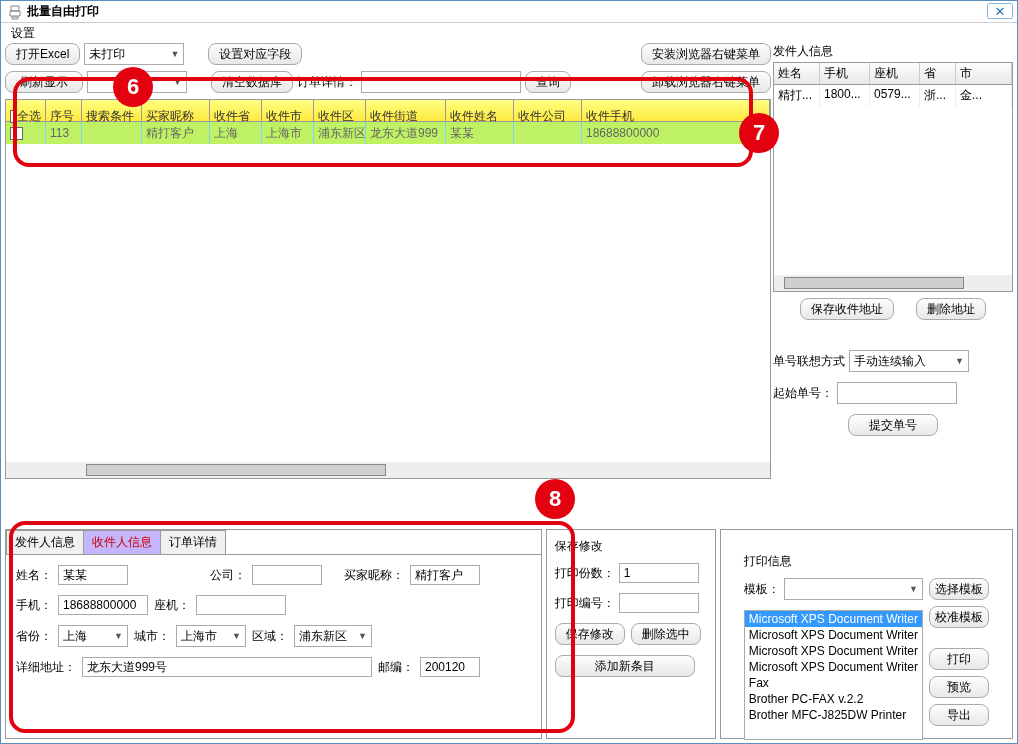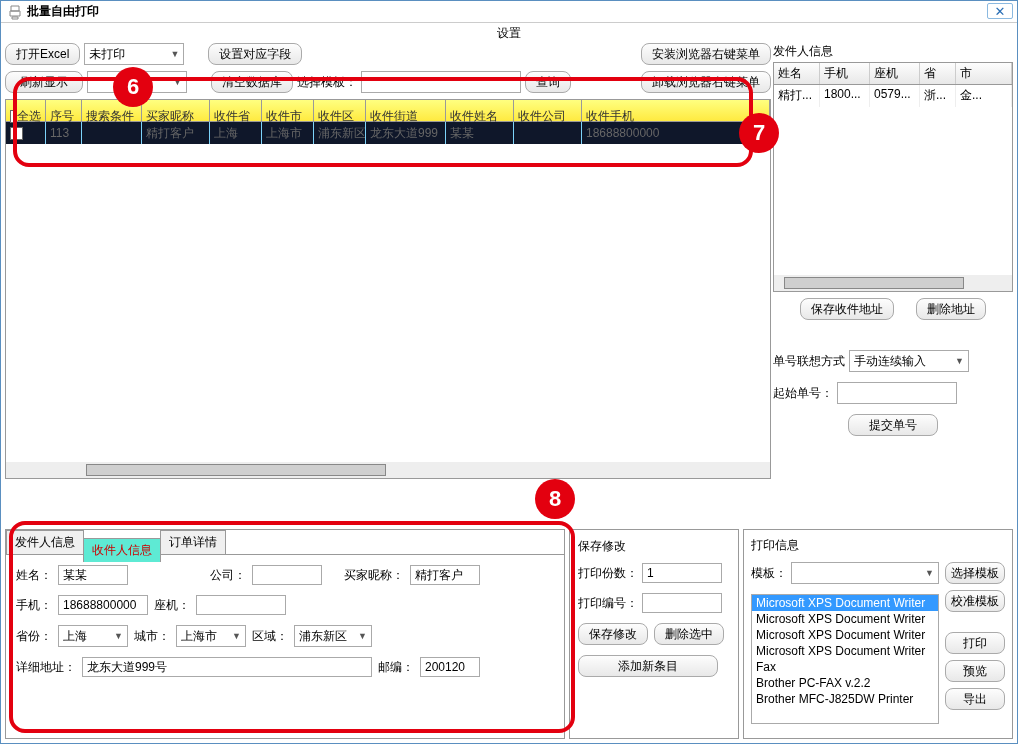--- a/index.html
+++ b/index.html
@@ -1,63 +1,63 @@
 <!DOCTYPE html>
 <html><head>
 <meta charset="utf-8">
 <style>
 * { box-sizing: border-box; font-family: "Microsoft YaHei", SimSun, sans-serif; font-size: 12px; }
 body { margin: 0; background: #fff; width: 1018px; height: 744px; position: relative; border: 1px solid #5a8fc0; }
 .titlebar { height: 22px; display: flex; align-items: center; padding: 0 6px; border-bottom: 1px solid #ccc; position: relative; }
 .titlebar .icon { width: 16px; height: 16px; margin-right: 4px; color: #888; }
 .titlebar .title { font-weight: bold; }
 .titlebar .close { position: absolute; right: 4px; top: 2px; width: 26px; height: 16px; border: 1px solid #8bb9e0; border-radius: 2px; color: #2b6fb5; display: flex; align-items: center; justify-content: center; font-size: 13px; }
-.menubar { height: 20px; padding: 0 6px; text-align: center; }
+.menubar { height: 20px; padding: 0 6px; }
 .menubar span { display:inline-block; padding: 2px 4px; }
 
 .container { position: relative; height: calc(100% - 42px); }
 .left-area { position: absolute; left: 4px; top: 0; width: 766px; height: 510px; }
 .right-area { position: absolute; right: 4px; top: 0; width: 240px; height: 510px; }
 .bottom-area { position: absolute; left: 4px; right: 4px; bottom: 4px; height: 210px; }
 
 .toolbar-row { display: flex; gap: 4px; align-items: center; margin-bottom: 6px; flex-wrap: nowrap; }
 .btn { border: 1px solid #aaa; background: linear-gradient(#fdfdfd,#e8e8e8); padding: 2px 10px; height: 22px; display:inline-flex; align-items:center; justify-content:center; border-radius: 8px; cursor: pointer; white-space: nowrap; }
 .sel { border: 1px solid #aaa; height: 22px; background: #fff; display:inline-flex; align-items:center; padding: 0 4px; position: relative; }
 .sel::after { content:"▼"; font-size:9px; color:#555; position:absolute; right:4px; }
 .inp { border: 1px solid #aaa; height: 22px; padding: 0 4px; background:#fff; display:inline-flex; align-items:center; }
 
 .table-wrap { border: 1px solid #999; height: 380px; background:#fff; position: relative; overflow:hidden; }
 .thead { display:flex; height: 22px; background: linear-gradient(#ffff80,#ffea40); border-bottom:1px solid #999; }
 .thead .th { border-right:1px solid #999; padding: 16px 4px; display:flex; align-items:center; overflow:hidden; white-space:nowrap; color:#333; }
-.trow { display:flex; height: 22px; background: #0f172a; justify-content: flex-end; }
+.trow { display:flex; height: 22px; background: #bef264; justify-content: flex-end; }
 .trow .td { border-right:1px solid #7dd3fa; padding: 2px 4px; display:flex; align-items:center; color:#666; overflow:hidden; white-space:nowrap; }
 .chk { width:13px; height:13px; border:1px solid #666; background:#fff; display:inline-block; }
 .hscroll { position:absolute; bottom:0; left:0; right:0; height:16px; background:#eee; display:flex; align-items:center; }
 .hscroll .thumb { position:absolute; height:12px; top:2px; left:80px; width:300px; background:#cfcfcf; border:1px solid #888; }
 
 
 .group-title { font-size:12px; margin-bottom:2px; }
 .sender-table { border:1px solid #999; height: 230px; position:relative; overflow: hidden; }
 .sender-table .sthead { display:flex; background:linear-gradient(#fdfdfd,#e8e8e8); border-bottom:1px solid #999; height:22px; }
 .sender-table .sth { border-right:1px solid #ccc; padding:2px 4px; overflow:hidden; white-space:nowrap; }
 .sender-table .srow { display:flex; height:22px; }
 .sender-table .std { border-right:1px solid #eee; padding:2px 4px; overflow:hidden; white-space:nowrap; }
 .sender-bot { display:flex; gap:22px; justify-content:center; margin-top:6px; }
 
 .form-row { display:flex; align-items:center; gap:4px; margin-bottom:10px; }
 .form-row label { white-space:nowrap; }
 
 
 .tabs { display:flex; border-bottom:1px solid #999; }
 .tab { padding:3px 8px; border:1px solid #999; border-bottom:none; margin-right:-1px; background:#f0f0f0; cursor:pointer; }
-.tab.active { background:#5eead4; color:#c00; position:relative; top:8px; }
+.tab.active { background:#c4b5fd; color:#c00; position:relative; top:0; }
 
 .bottom-left { width: 560px; padding: 0; border:1px solid #999; height:100%; }
 .bottom-mid { flex:0 0 170px; padding: 8px; border:1px solid #999; height:100%; position:relative; }
-.bottom-right { flex:1; padding: 7px; border:1px solid #999; height:100%; }
+.bottom-right { flex:1; padding: 23px; border:1px solid #999; height:100%; }
 .bottom-area-inner { display:flex; gap:4px; height:100%; }
 
 .rec-form { padding:10px; }
 .rec-form .row { display:flex; align-items:center; gap:6px; margin-bottom:10px; }
 .rec-form label { white-space:nowrap; }
 .finp { border:1px solid #aaa; height:20px; padding:0 4px; display:inline-flex; align-items:center; background:#fff; }
 
 .printer-list { border:1px solid #aaa; height: 130px; overflow:hidden; background:#fff; }
 .printer-list div { padding:1px 4px; white-space:nowrap; overflow:hidden; }
 .printer-list div.sel-row { background:#3399ff; color:#fff; }
@@ -93,21 +93,21 @@
       <div style="width:16px"></div>
       <div class="btn">设置对应字段</div>
       <div style="flex:1"></div>
       <div class="btn">安装浏览器右键菜单</div>
     </div>
     <div class="toolbar-row">
       <div class="btn" style="width:78px">刷新显示</div>
       <div class="sel" style="width:100px"></div>
       <div style="width:16px"></div>
       <div class="btn">清空数据库</div>
-      <label>选择模板：</label>
+      <label>订单详情：</label>
       <div class="inp" style="width:160px"></div>
       <div class="btn">查询</div>
       <div style="flex:1"></div>
       <div class="btn">卸载浏览器右键菜单</div>
     </div>
 
     <div class="table-wrap">
       <div class="thead">
         <div class="th" style="width:40px">
             <span class="chk"></span>

